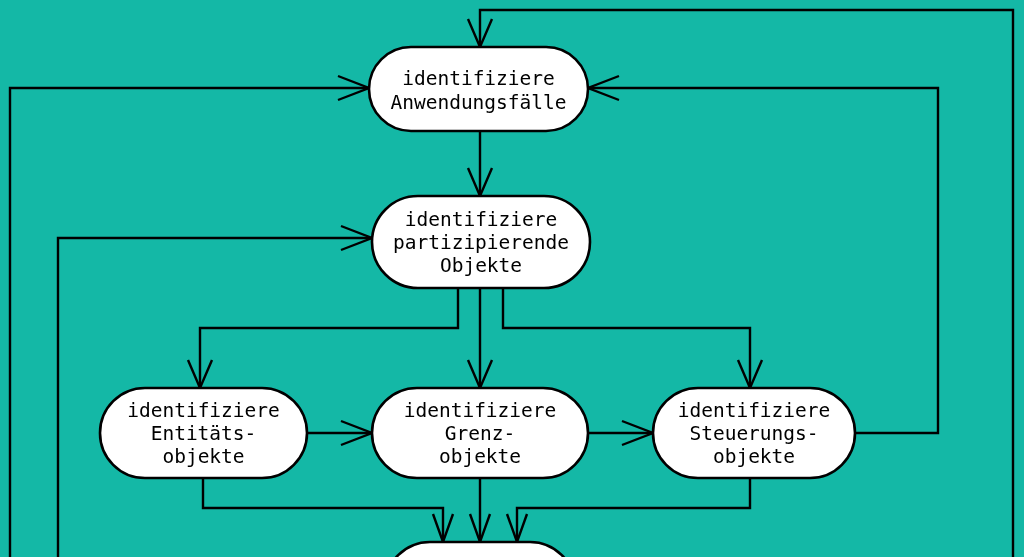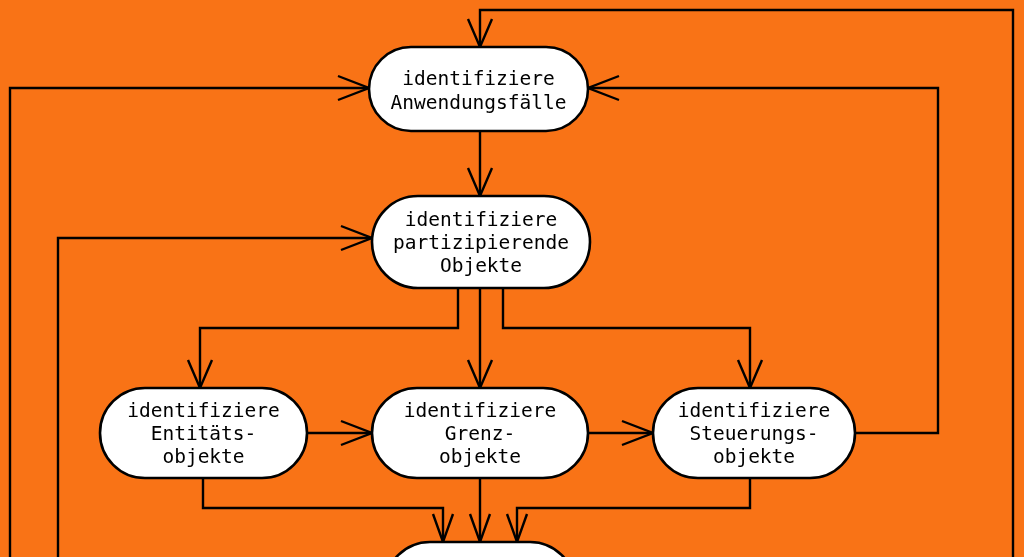--- a/index.html
+++ b/index.html
@@ -4,21 +4,21 @@
 <style>
   html,body{margin:0;padding:0;background:#ffffff;}
   body{
     font-family:"DejaVu Sans Mono","Liberation Mono",monospace;
     -webkit-font-smoothing:antialiased;
   }
   #canvas{
     position:relative;
     width:1024px;
     height:557px;
-    background:#f97316;
+    background:#14b8a6;
     overflow:hidden;
   }
   #flow-svg{
     position:absolute;
     top:0; left:0;
     width:1024px;
     height:557px;
     display:block;
   }
   .node-shape{

